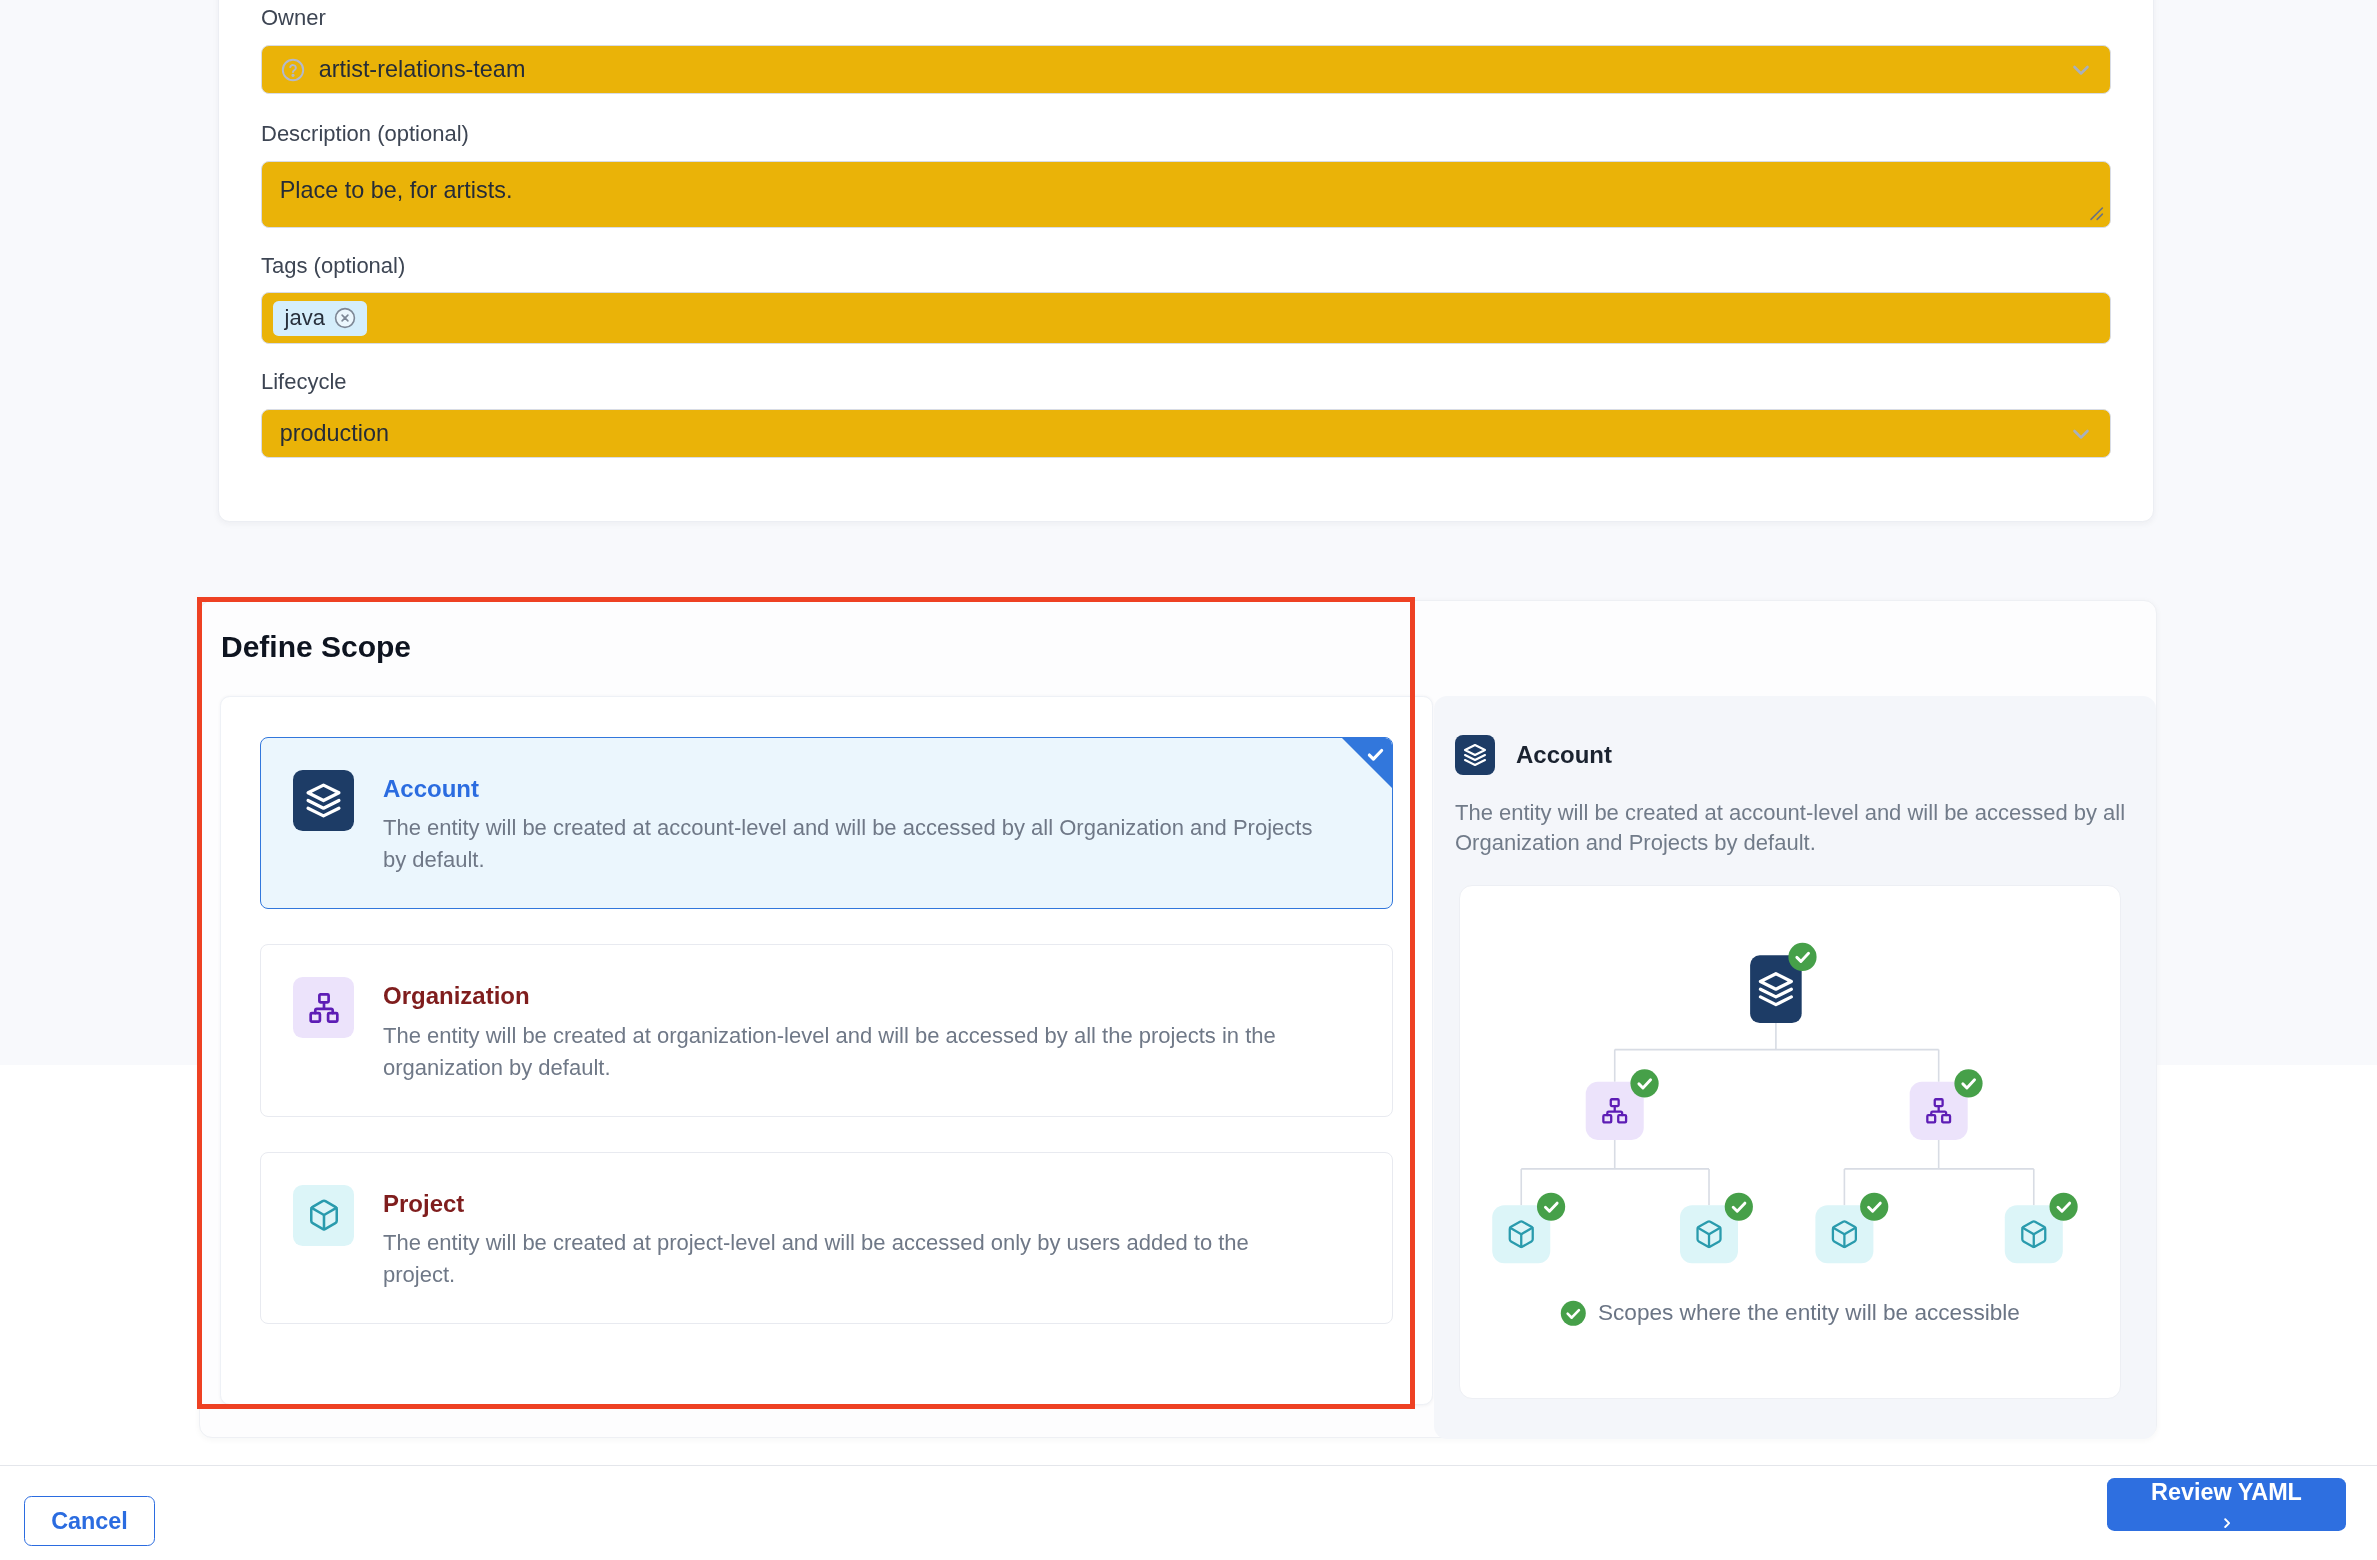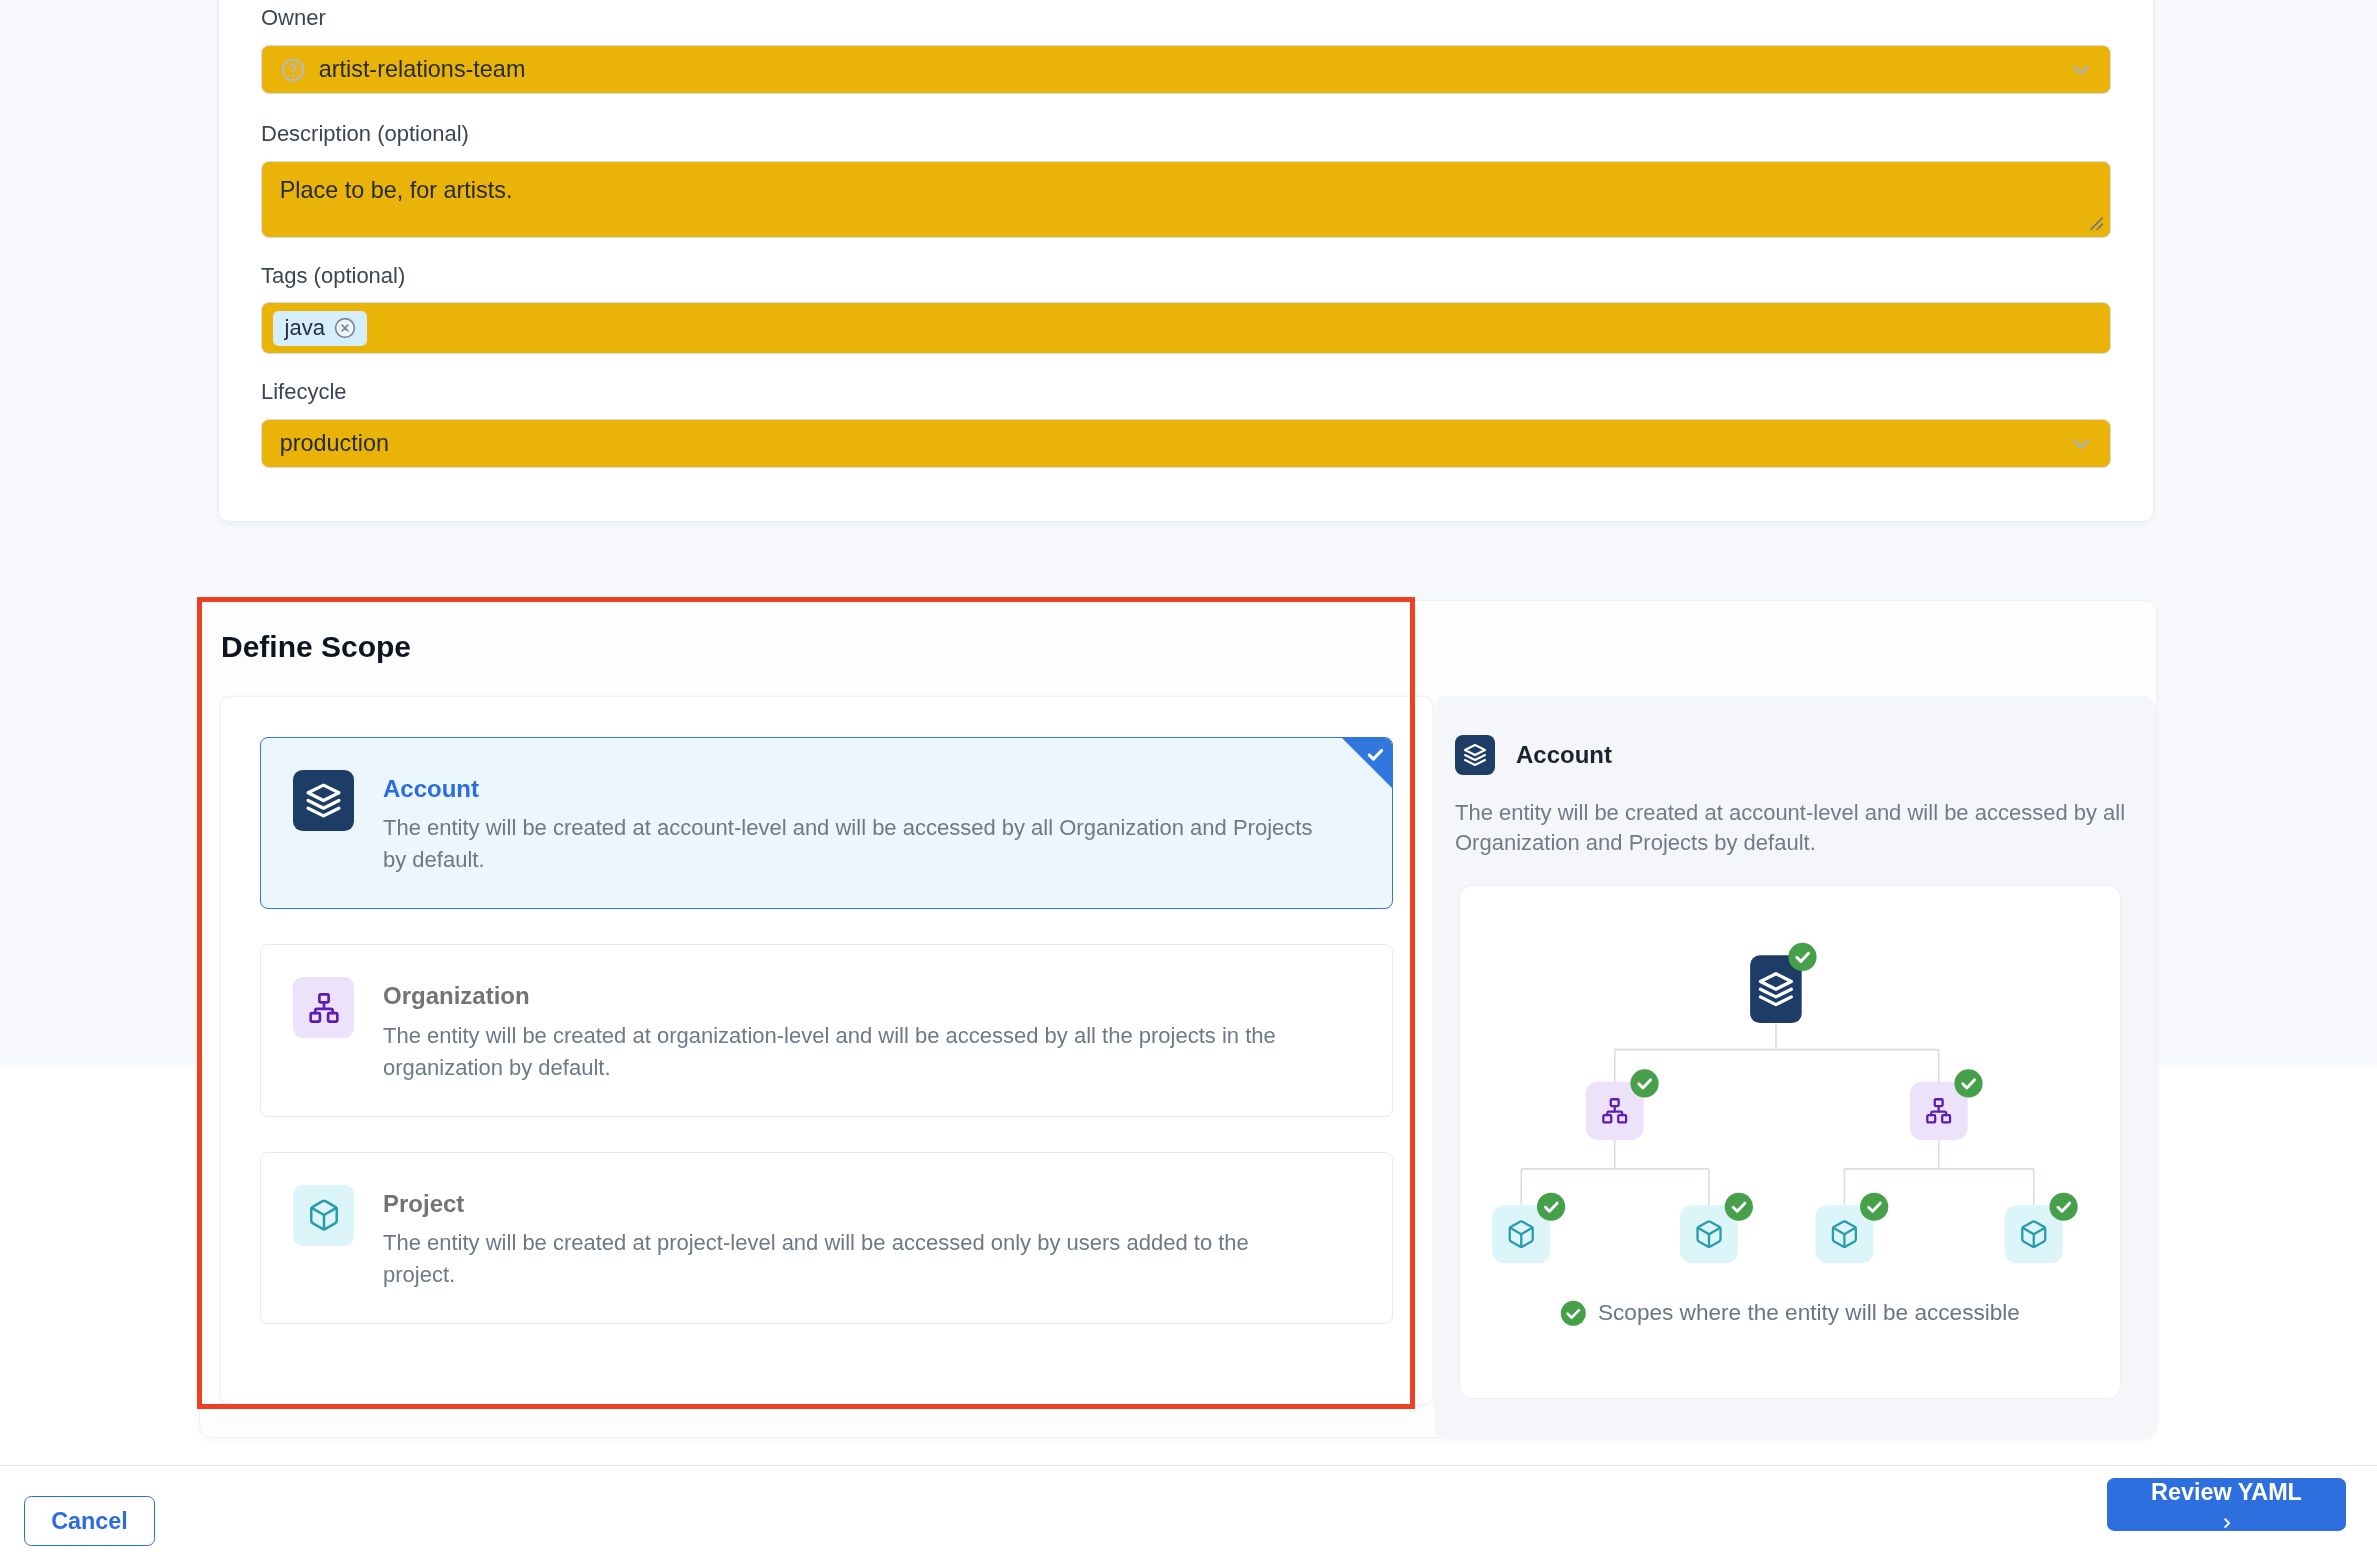--- a/index.html
+++ b/index.html
@@ -18,21 +18,21 @@
   }
   .field-label{font-size:22px;line-height:26px;color:#3d4553;font-weight:500;margin-bottom:13.7px;}
   .control{
     position:relative;display:flex;align-items:center;box-sizing:border-box;
     width:100%;background:#eab308;border:1.2px solid #d8dce5;border-radius:8px;
   }
   .select{height:49px;padding:0 45px 0 17.7px;margin-bottom:27px;cursor:pointer;}
   .select .value{font-size:23.4px;color:#252c38;}
   .chev{position:absolute;right:16px;top:50%;transform:translateY(-50%);color:#a9b0bc;}
   .help-ic{color:#b3b9cc;margin-right:13px;display:flex;}
-  .textarea{height:77px;margin-bottom:25px;align-items:flex-start;padding:14.5px 17.7px;cursor:text;}
+  .textarea{height:67px;margin-bottom:25px;align-items:flex-start;padding:14.5px 17.7px;cursor:text;}
   .textarea .value{font-size:23.4px;line-height:29px;color:#252c38;}
   .resize-ic{position:absolute;right:4.8px;bottom:4.8px;color:#6b7280;}
   .tagbox{height:52px;margin-bottom:25px;padding:0 11.3px;cursor:text;}
   .chip{
     display:inline-flex;align-items:center;gap:8px;height:35px;padding:0 9.7px 0 11.3px;
     background:#d5eefb;border-radius:5.6px;font-size:22px;color:#28303c;
   }
   .chip-x{display:flex;color:#7d8795;cursor:pointer;}
   
   .scope-section{
@@ -63,21 +63,21 @@
     border-top-right-radius:6.4px;
   }
   .sel-corner-check{position:absolute;top:5.6px;right:5.6px;color:#fff;}
   .icon-tile{
     width:61px;height:61px;border-radius:9.7px;flex:0 0 auto;
     display:flex;align-items:center;justify-content:center;
   }
   .tile-navy{background:#1d3c66;color:#fff;}
   .tile-purple{background:#ece3fb;color:#5d1db5;}
   .tile-teal{background:#dcf5f8;color:#2a9bad;}
-  .opt-title{font-size:24px;font-weight:600;color:#737373;margin:4.8px 0 9.7px;}
+  .opt-title{font-size:24px;font-weight:600;color:#7f1d1d;margin:4.8px 0 9.7px;}
   .opt-card.selected .opt-title{color:#2b6ce0;}
   .opt-desc{font-size:22px;line-height:32px;color:#6f7887;overflow:hidden;}
   .opt-desc span{display:block;white-space:nowrap;}
   
   .preview-panel{
     position:absolute;right:0;top:95px;width:722px;height:743px;
     background:#f4f6fa;border-radius:13px;padding:39px 21px;box-sizing:border-box;
   }
   .preview-head{display:flex;align-items:center;gap:21px;margin-bottom:22.6px;}
   .preview-tile{width:40px;height:40px;border-radius:8px;background:#1d3c66;color:#fff;

